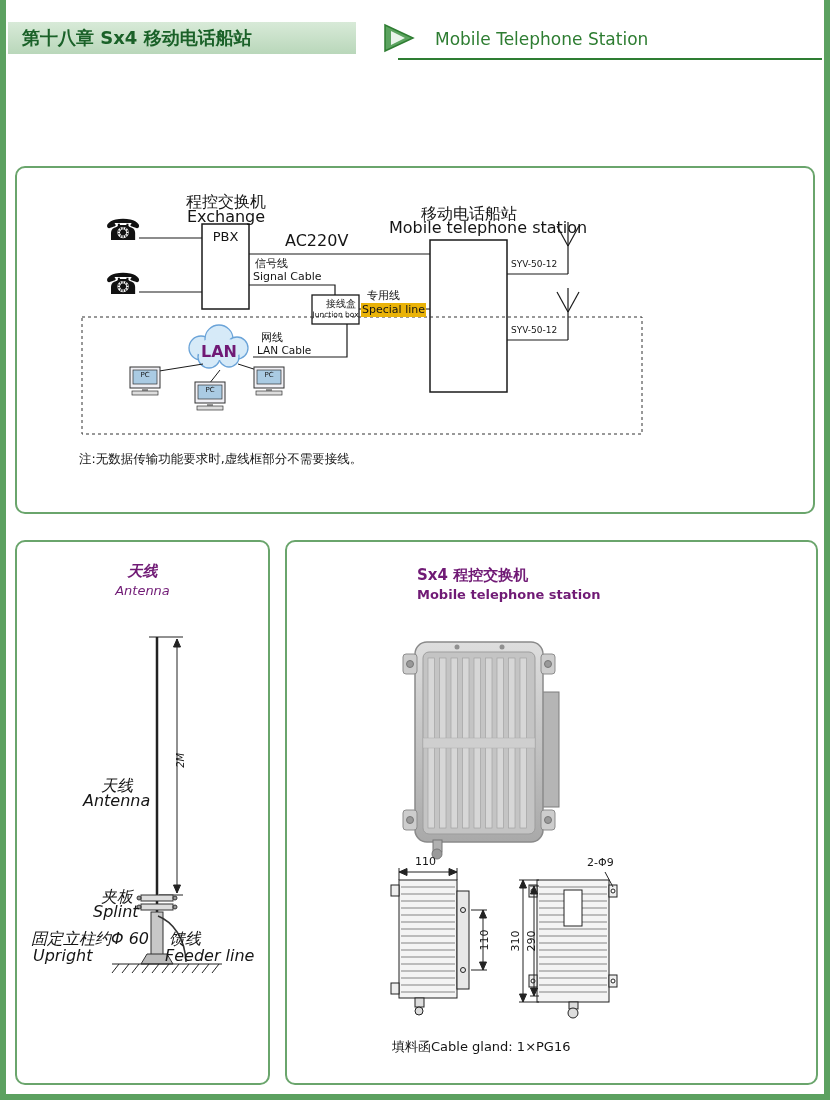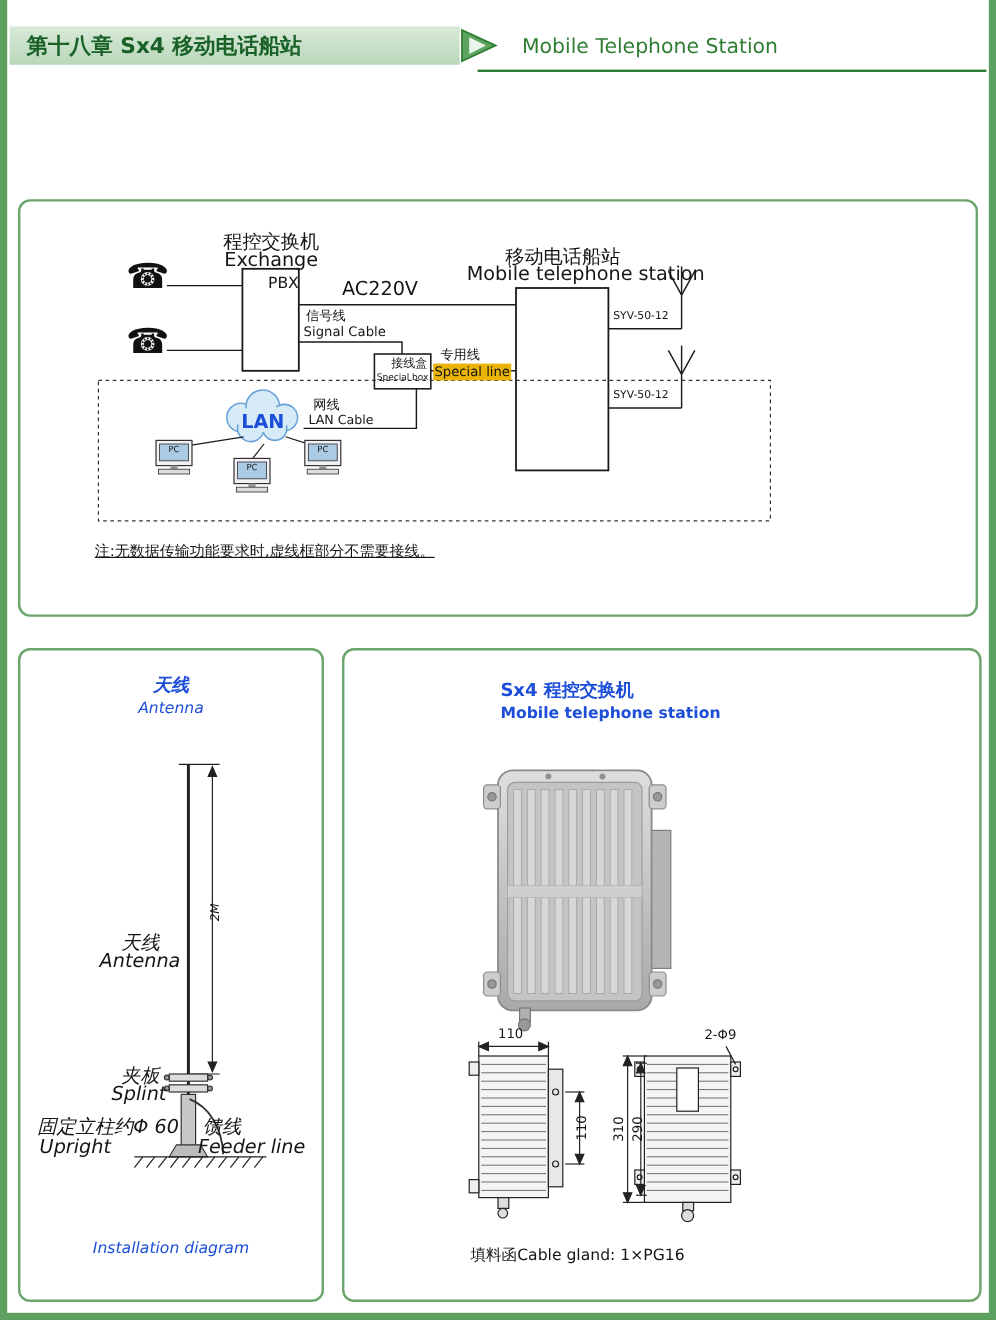--- a/index.html
+++ b/index.html
@@ -1,29 +1,29 @@
 <!DOCTYPE html>
 <html><head>
 <meta charset="utf-8">
 <style>
   * { box-sizing: border-box; margin: 0; padding: 0; }
   body { background: #fff; font-family: "DejaVu Sans", "Liberation Sans", sans-serif; }
   .page { position: relative; width: 830px; height: 1100px; background: #fff; overflow: hidden; }
   .edge { position: absolute; background: #5ca160; }
-  .banner { position: absolute; left: 8px; top: 22px; width: 375px; height: 32px;
+  .banner { position: absolute; left: 8px; top: 22px; width: 348px; height: 32px;
             background: linear-gradient(180deg, #d8ead8 0%, #b9d7ba 100%);
             display: flex; align-items: center; }
   .banner-title { font-size: 18px; font-weight: bold; color: #1a6128; padding-left: 14px; white-space: nowrap; }
   .hdr-en { position: absolute; left: 435px; top: 29px; font-size: 17px; color: #2e7d32; white-space: nowrap; }
   .hdr-line { position: absolute; left: 398px; top: 58px; width: 424px; height: 2px; background: #2e7d32; }
   .section-title { position: absolute; left: 16px; top: 128px; font-size: 15px; color: #2e7d32; white-space: nowrap; }
   .panel { position: absolute; border: 2px solid #6aa56c; border-radius: 10px; background: #fff; }
   .lbl { position: absolute; font-size: 16px; color: #151515; white-space: nowrap; line-height: 1.25; }
   .ctr { text-align: center; }
-  .green { color: #1d4ed8; }
+  .green { color: #701a75; }
   .bold { font-weight: bold; }
   .rot { transform: rotate(-90deg); transform-origin: center center; }
   .phone-glyph { position: absolute; font-size: 29px; color: #111; line-height: 1; }
   svg.layer { position: absolute; left: 0; top: 0; }
 </style>
 </head>
 <body>
 
 <div class="page">
 
@@ -113,39 +113,39 @@
         <rect x="12" y="21" width="6" height="3" fill="#999"></rect>
         <rect x="2" y="24" width="26" height="4" fill="#ddd" stroke="#333" stroke-width="0.7"></rect>
       </g>
     </svg>
 
     <div class="phone-glyph" style="left:88px;top:48px;">☎</div>
     <div class="phone-glyph" style="left:88px;top:102px;">☎</div>
 
     <div class="lbl ctr" style="left:157px;top:24px;width:104px;">程控交换机</div>
     <div class="lbl ctr" style="left:157px;top:39px;width:104px;">Exchange</div>
-    <div class="lbl ctr" style="left:185px;top:61px;width:47px;font-size:13px;text-align:right;">PBX</div>
+    <div class="lbl ctr" style="left:185px;top:61px;width:47px;font-size:13px;">PBX</div>
     <div class="lbl" style="left:268px;top:63px;">AC220V</div>
     <div class="lbl" style="left:238px;top:89px;font-size:11px;">信号线</div>
     <div class="lbl" style="left:236px;top:102px;font-size:11px;">Signal Cable</div>
     <div class="lbl ctr" style="left:295px;top:130px;width:58px;font-size:10px;">接线盒</div>
-    <div class="lbl ctr" style="left:292px;top:142px;width:53px;font-size:7.5px;">Special box</div>
+    <div class="lbl ctr" style="left:292px;top:142px;width:53px;font-size:7.5px;">Junction box</div>
     <div class="lbl" style="left:350px;top:121px;font-size:11px;">专用线</div>
     <div class="lbl" style="left:344px;top:135px;font-size:11px;background:#eab308;padding:0 1px;">Special line</div>
     <div class="lbl ctr" style="left:398px;top:36px;width:108px;">移动电话船站</div>
     <div class="lbl ctr" style="left:372px;top:50px;width:160px;">Mobile telephone station</div>
     <div class="lbl" style="left:494px;top:91px;font-size:9px;">SYV-50-12</div>
     <div class="lbl" style="left:494px;top:157px;font-size:9px;">SYV-50-12</div>
     <div class="lbl ctr green bold" style="left:182px;top:174px;width:40px;">LAN</div>
     <div class="lbl" style="left:244px;top:163px;font-size:11px;">网线</div>
     <div class="lbl" style="left:240px;top:176px;font-size:10.5px;">LAN Cable</div>
     <div class="lbl ctr" style="left:114px;top:203px;width:28px;font-size:7px;">PC</div>
     <div class="lbl ctr" style="left:179px;top:218px;width:28px;font-size:7px;">PC</div>
     <div class="lbl ctr" style="left:238px;top:203px;width:28px;font-size:7px;">PC</div>
-    <div class="lbl" style="left:62px;top:283px;font-size:12.5px;text-decoration:underline;">注:无数据传输功能要求时,虚线框部分不需要接线。</div>
+    <div class="lbl" style="left:62px;top:283px;font-size:12.5px;">注:无数据传输功能要求时,虚线框部分不需要接线。</div>
   </div>
 
   <div class="panel" style="left:15px;top:540px;width:255px;height:545px;font-style:italic;">
 
     <svg class="layer" width="251" height="541" viewBox="0 0 251 541">
 
       <path d="M140,95 V420" stroke="#222" stroke-width="2.5"></path>
       <path d="M132,95 H166" stroke="#222" stroke-width="1"></path>
 
       <g stroke="#222" stroke-width="1" fill="#222">
@@ -189,21 +189,20 @@
     <div class="lbl ctr green" style="left:0;top:41px;width:251px;font-size:13px;">Antenna</div>
     <div class="lbl rot" style="left:150px;top:212px;width:28px;font-size:10px;text-align:center;">2M</div>
     <div class="lbl" style="left:84px;top:234px;">天线</div>
     <div class="lbl" style="left:66px;top:249px;">Antenna</div>
     <div class="lbl" style="left:84px;top:345px;">夹板</div>
     <div class="lbl" style="left:76px;top:360px;">Splint</div>
     <div class="lbl" style="left:14px;top:387px;">固定立柱约Φ 60</div>
     <div class="lbl" style="left:16px;top:404px;">Upright</div>
     <div class="lbl" style="left:152px;top:387px;">馈线</div>
     <div class="lbl" style="left:148px;top:404px;">Feeder line</div>
-    <div class="lbl ctr green" style="left:0;top:491px;width:251px;font-size:13px;">Installation diagram</div>
   </div>
 
   <div class="panel" style="left:285px;top:540px;width:533px;height:545px;">
 
     <svg class="layer" width="529" height="541" viewBox="0 0 529 541">
       <defs>
         <linearGradient id="gb" x1="0" y1="0" x2="0" y2="1">
           <stop offset="0" stop-color="#dedede"></stop>
             <stop offset="1" stop-color="#a9a9a9"></stop>
         </linearGradient>

